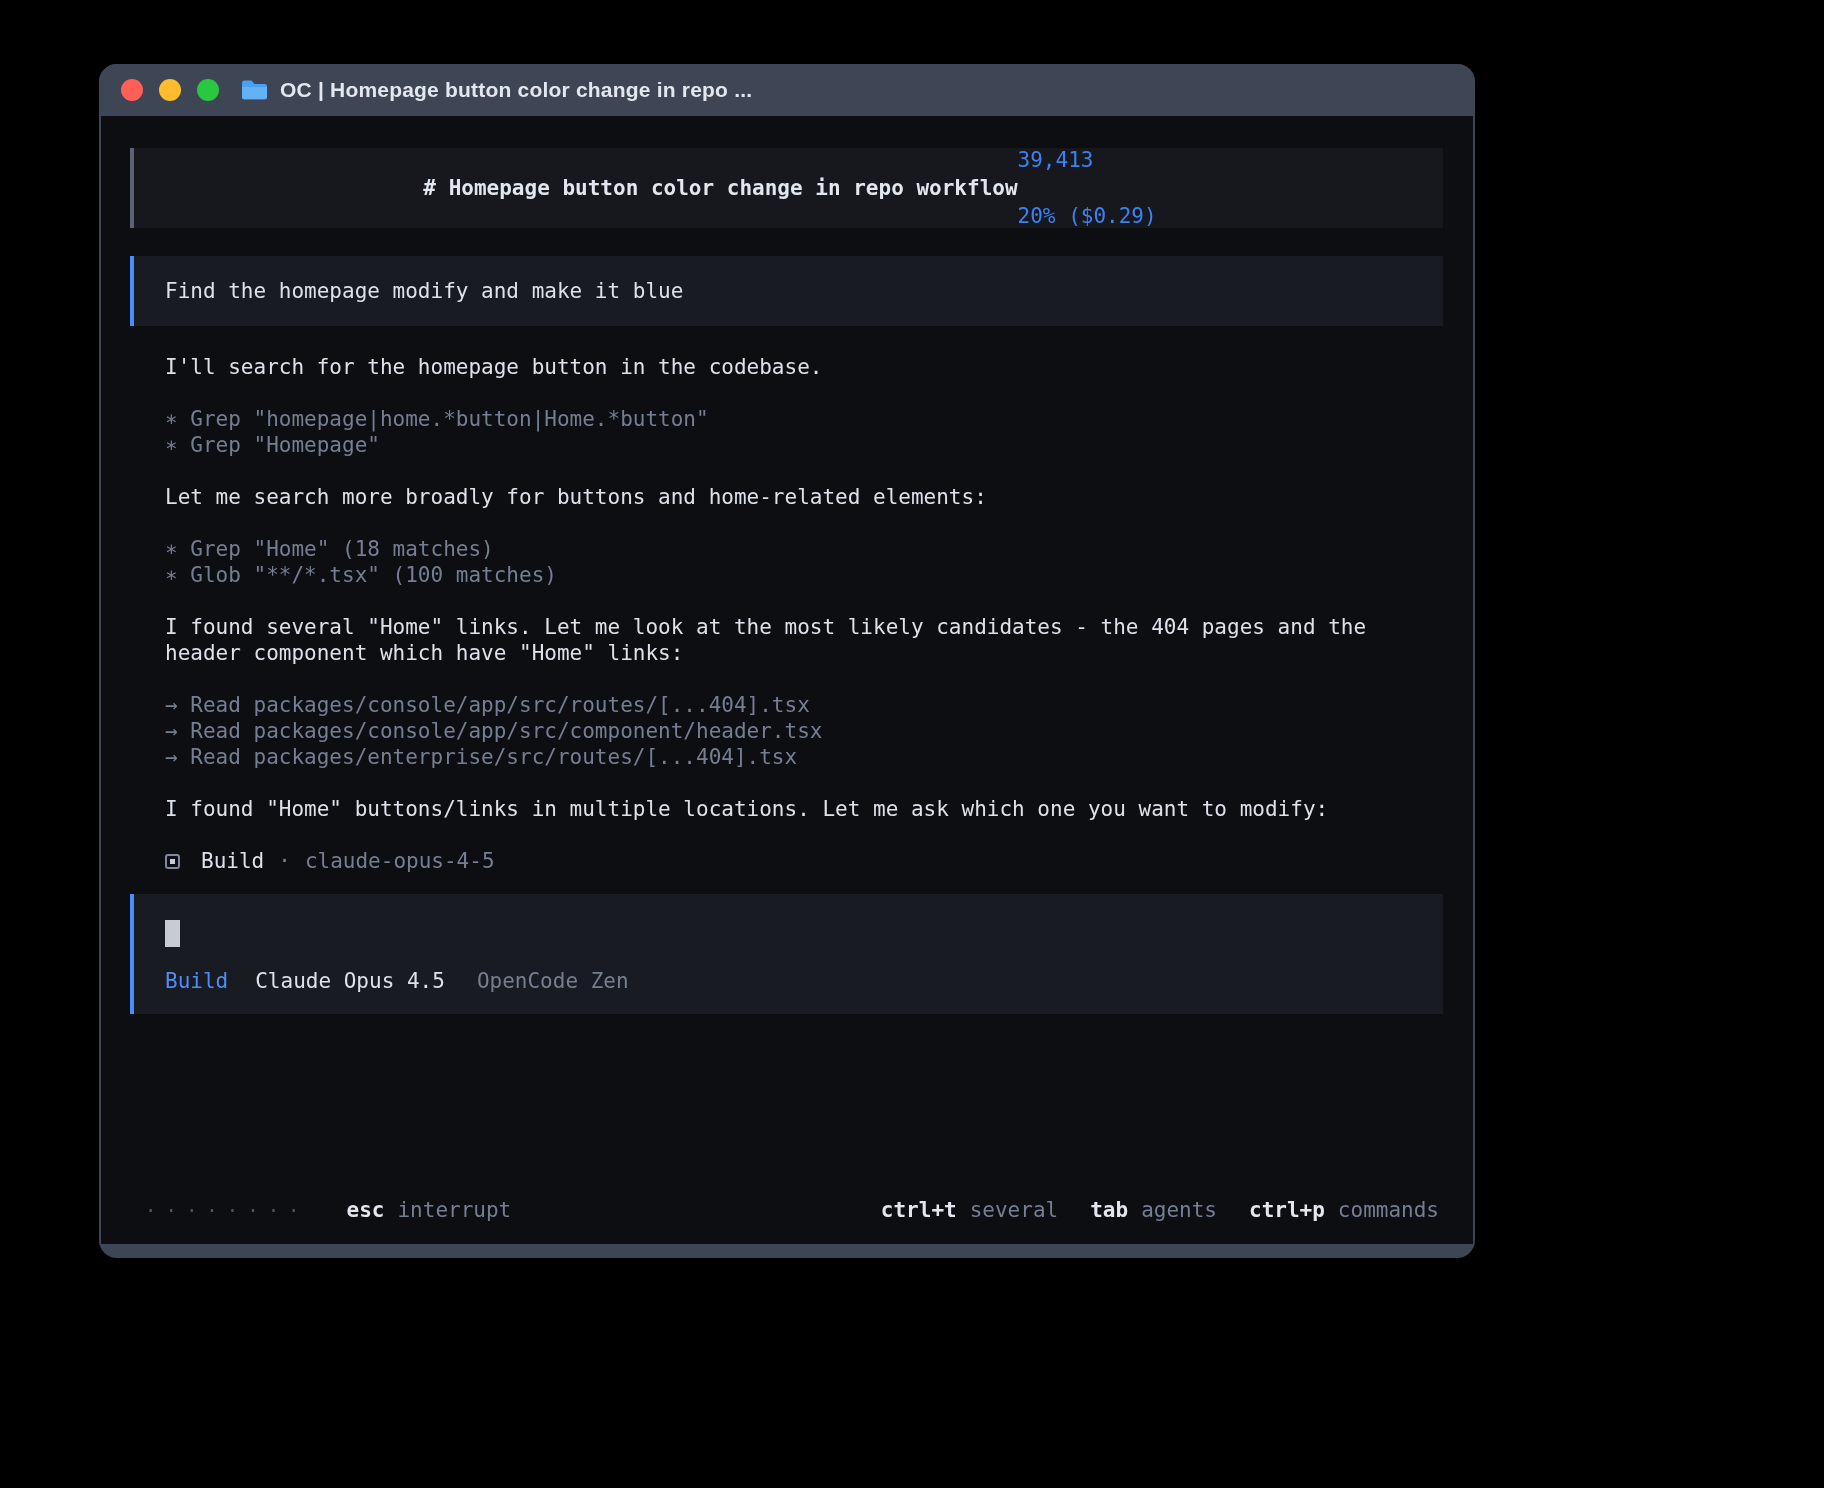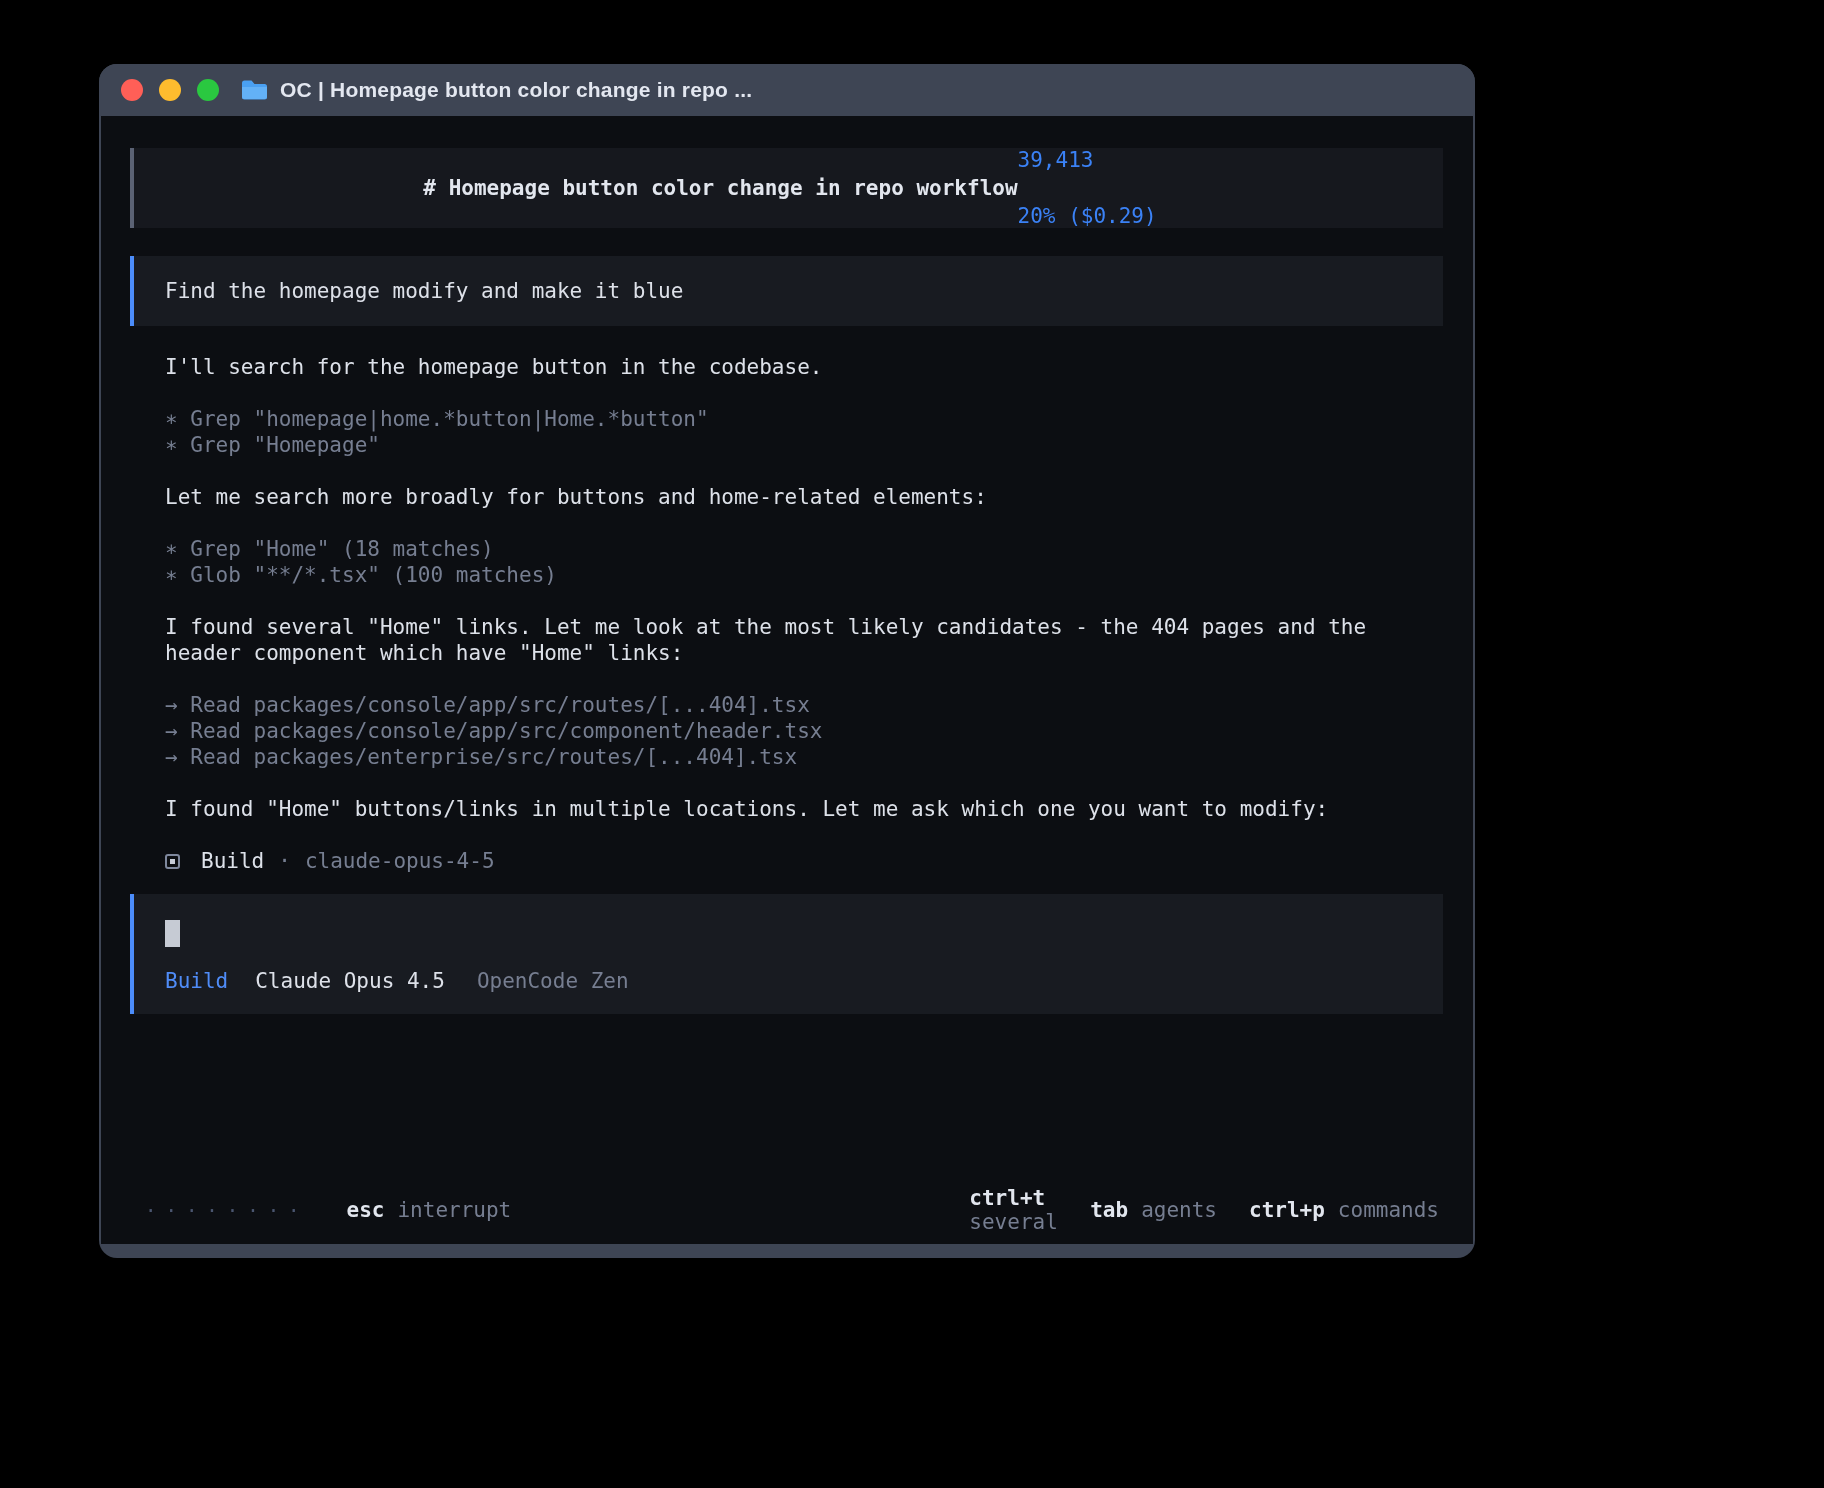--- a/index.html
+++ b/index.html
@@ -74,21 +74,21 @@
 
   .statusbar {
     flex:0 0 60px; display:flex; align-items:center; justify-content:space-between;
     padding:0 34px 8px 44px; font-size:21px;
   }
   .sb-left, .sb-right { display:flex; align-items:center; }
   .spinner { color:#4b5670; letter-spacing:9px; font-size:19px; margin-right:38px; }
   .key { color:#e2e6ee; font-weight:700; margin-right:13px; white-space:nowrap; }
   .hint { color:#767e91; white-space:nowrap; }
   .sb-pair { display:flex; align-items:baseline; margin-left:32px; }
-  .sb-pair:first-child { margin-left:0;flex-direction:column; }
+  .sb-pair:first-child { margin-left:0; }
 </style>
 </head>
 <body>
 
 <div class="window">
 
   <div class="titlebar">
     <div class="traffic-lights">
       <span class="tl red"></span>
       <span class="tl yellow"></span>

